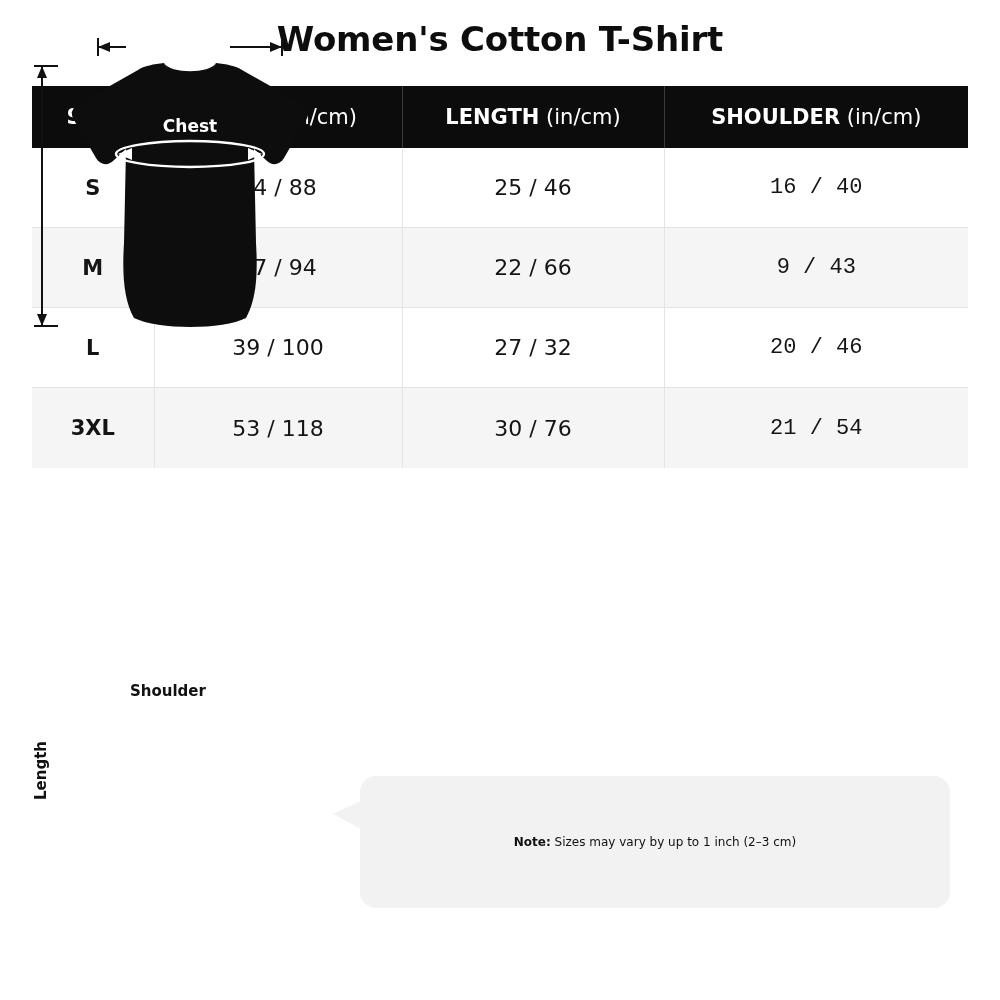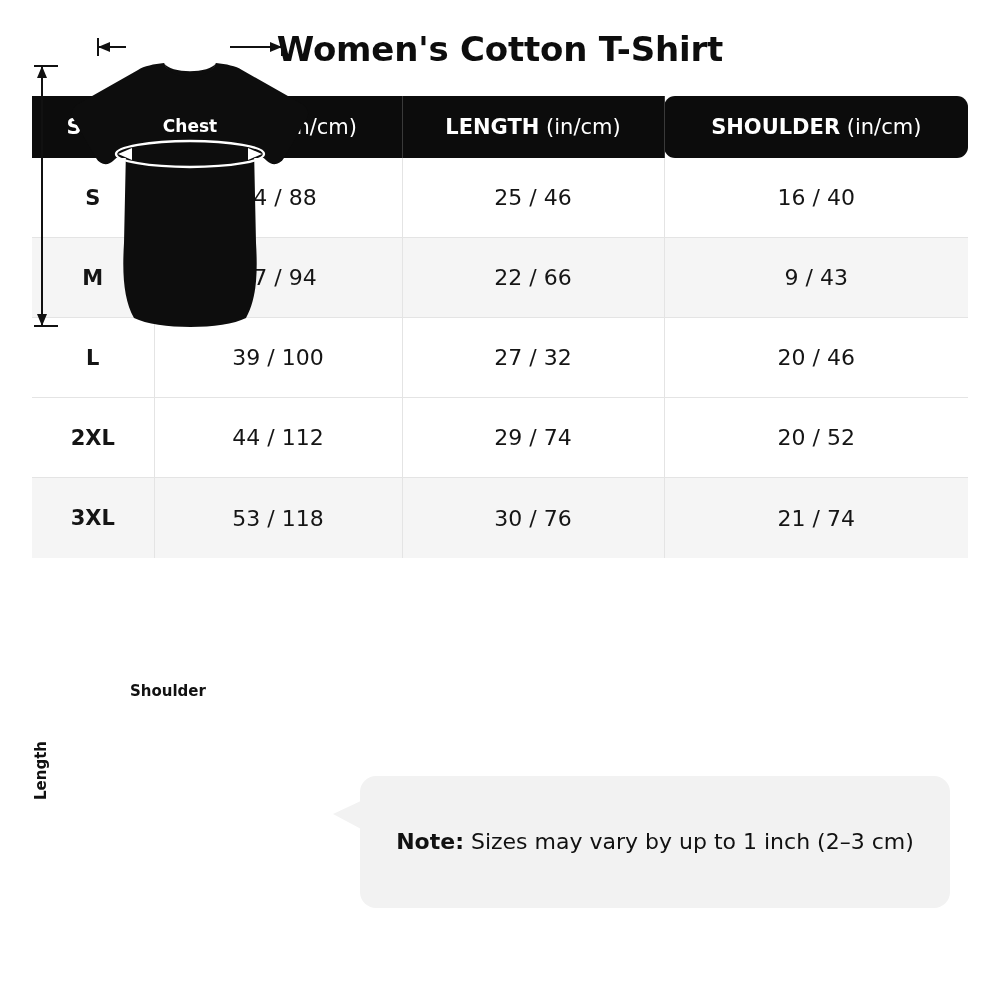--- a/index.html
+++ b/index.html
@@ -18,21 +18,21 @@
     background: #ffffff;
   }
 
   
   .title {
     text-align: center;
     font-size: 34px;
     font-weight: bold;
     letter-spacing: -0.2px;
     color: #0d0d0d;
-    padding-top: 29px;
+    padding-top: 19px;
     padding-bottom: 0;
     line-height: 1.2;
   }
 
   
   .table-wrap {
     margin: 26px 32px 0 32px;
   }
   table.size-table {
     width: 936px;
@@ -44,34 +44,34 @@
     color: #ffffff;
     font-size: 21px;
     font-weight: bold;
     height: 62px;
     text-align: center;
     vertical-align: middle;
     border-right: 1px solid #3a3a3a;
     padding: 0 4px;
     white-space: nowrap;
   }
-  table.size-table thead th:last-child { border-right: none; border-radius: 11px; }
+  table.size-table thead th:last-child { border-right: none; }
   table.size-table thead th .unit {
     font-weight: normal;
   }
   table.size-table tbody td {
     height: 80px;
     text-align: center;
     vertical-align: middle;
     font-size: 22px;
     color: #151515;
     border-right: 1px solid #e4e4e4;
     border-bottom: 1px solid #e4e4e4;
   }
-  table.size-table tbody td:last-child { border-right: none; }
+  table.size-table tbody td:last-child { border-right: none; font-family: Liberation Mono, monospace; }
   table.size-table tbody td.size-cell {
     font-weight: bold;
     font-size: 21px;
   }
   table.size-table tbody tr.alt td {
     background: #f5f5f5;
   }
   table.size-table tbody tr:last-child td { border-bottom: none; }
 
   
@@ -106,21 +106,21 @@
     height: 132px;
     background: #f2f2f2;
     border-radius: 16px;
     display: flex;
     flex-direction: column;
     align-items: center;
     justify-content: center;
     padding: 0 26px;
   }
   .note-line {
-    font-size: 22px;
+    font-size: 12px;
     color: #111111;
     line-height: 1.9;
     text-align: center;
   }
   .note-line b { font-weight: bold; }
   .bubble-tail {
     position: absolute;
     left: 333px;
     top: 800px;
     width: 0; height: 0;
@@ -164,31 +164,25 @@
           <td>37 / 94</td>
           <td>22 / 66</td>
           <td>9 / 43</td>
         </tr>
         <tr>
           <td class="size-cell">L</td>
           <td>39 / 100</td>
           <td>27 / 32</td>
           <td>20 / 46</td>
         </tr>
-        <tr>
-          <td class="size-cell">2XL</td>
-          <td>44 / 112</td>
-          <td>29 / 74</td>
-          <td>20 / 52</td>
-        </tr>
         <tr class="alt">
           <td class="size-cell">3XL</td>
           <td>53 / 118</td>
           <td>30 / 76</td>
-          <td>21 / 74</td>
+          <td>21 / 54</td>
         </tr>
       </tbody>
     </table>
   </div>
 
   <div class="dim-label lbl-shoulder">Shoulder</div>
   <div class="dim-label lbl-length">Length</div>
 
   <svg class="shirt-svg" width="330" height="330" viewBox="0 0 330 330">
 

